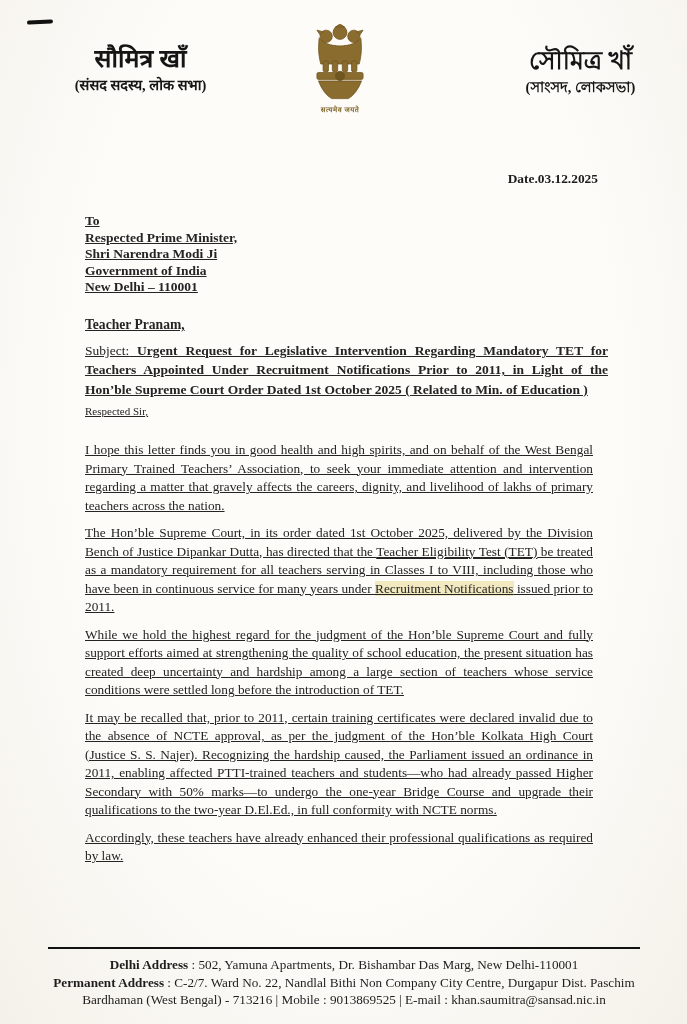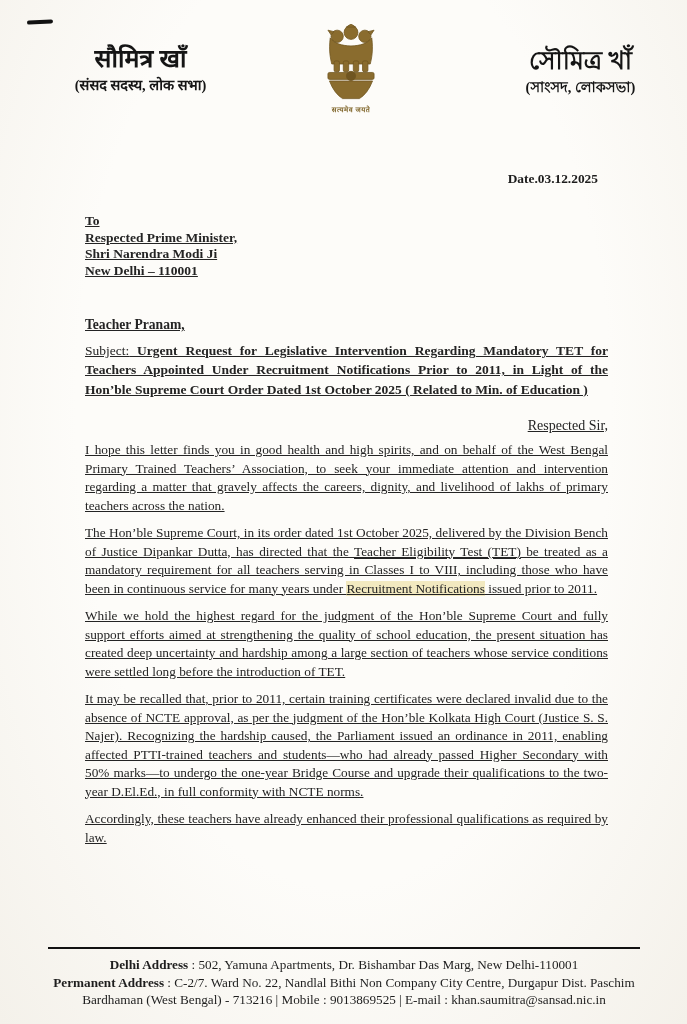--- a/index.html
+++ b/index.html
@@ -15,36 +15,36 @@
   }
   .pen-mark{
     position:absolute;left:27px;top:20px;width:26px;height:4px;
     background:#111;border-radius:2px;transform:rotate(-3deg);
   }
   
   .hdr-left{position:absolute;left:48px;top:44px;width:185px;text-align:center;color:#151515;}
   .hdr-right{position:absolute;left:488px;top:46px;width:185px;text-align:center;color:#151515;}
   .hdr-name{font-size:25px;font-weight:bold;line-height:30px;}
   .hdr-sub{font-size:14.5px;font-weight:bold;line-height:22px;}
-  .emblem{position:absolute;left:316px;top:24px;width:70px;text-align:center;}
+  .emblem{position:absolute;left:305px;top:24px;width:70px;text-align:center;}
   .emblem svg{display:block;margin:0 auto;}
   .emblem-motto{font-size:7px;color:#81672c;font-weight:bold;letter-spacing:.5px;margin-top:1px;white-space:nowrap;}
   
   .ref{position:absolute;left:338px;top:170px;width:266px;font-size:13.4px;font-weight:bold;color:#1d1d1d;line-height:17.5px;}
   .ref-date{text-align:right;padding-right:6px;}
   
   .col{position:absolute;left:85px;width:523px;color:#242424;text-decoration:underline;}
   .recipient{top:213px;font-weight:bold;font-size:13.5px;line-height:16.6px;}
   .greeting{top:317px;font-weight:bold;font-size:13.6px;}
   .subject{top:341px;font-size:13.5px;line-height:19.4px;text-align:justify;}
   .subject .subj-label{font-weight:normal;}
   .subject .subj-text{font-weight:bold;}
-  .salutation{top:418px;font-size:14px;text-align:right;}
+  .salutation{top:405px;font-size:11px;}
   .body{top:441px;font-size:13.3px;line-height:18.5px;text-align:justify;}
-  .body p{margin:0 0 9px 0;}
+  .body p{margin:0 15px 9px 0;}
   .seg-underline{text-decoration:underline;text-underline-offset:2px;}
   .seg-highlight{background:#f2e9c0;}
   
   .footer-divider{position:absolute;left:48px;top:947px;width:592px;height:2px;background:#111;}
   .footer{
     position:absolute;left:44px;top:956px;width:600px;
     text-align:center;font-size:13.2px;line-height:17.6px;color:#1e1e1e;
   }
   .footer b{font-weight:bold;}
 </style>
@@ -93,20 +93,21 @@
   </div>
 
   <div class="ref">
     <div class="ref-date">Date.03.12.2025</div>
   </div>
 
   <div class="col recipient">
     <div>To</div>
     <div>Respected Prime Minister,</div>
     <div>Shri Narendra Modi Ji</div>
+    <div>Government of India</div>
     <div>New Delhi – 110001</div>
   </div>
 
   <div class="col greeting">Teacher Pranam,</div>
 
   <div class="col subject">
     <span class="subj-label">Subject:</span><span class="subj-text"> Urgent Request for Legislative Intervention Regarding Mandatory TET for Teachers Appointed Under Recruitment Notifications Prior to 2011, in Light of the Hon’ble Supreme Court Order Dated 1st October 2025 ( Related to Min. of Education )</span>
   </div>
 
   <div class="col salutation">Respected Sir,</div>

